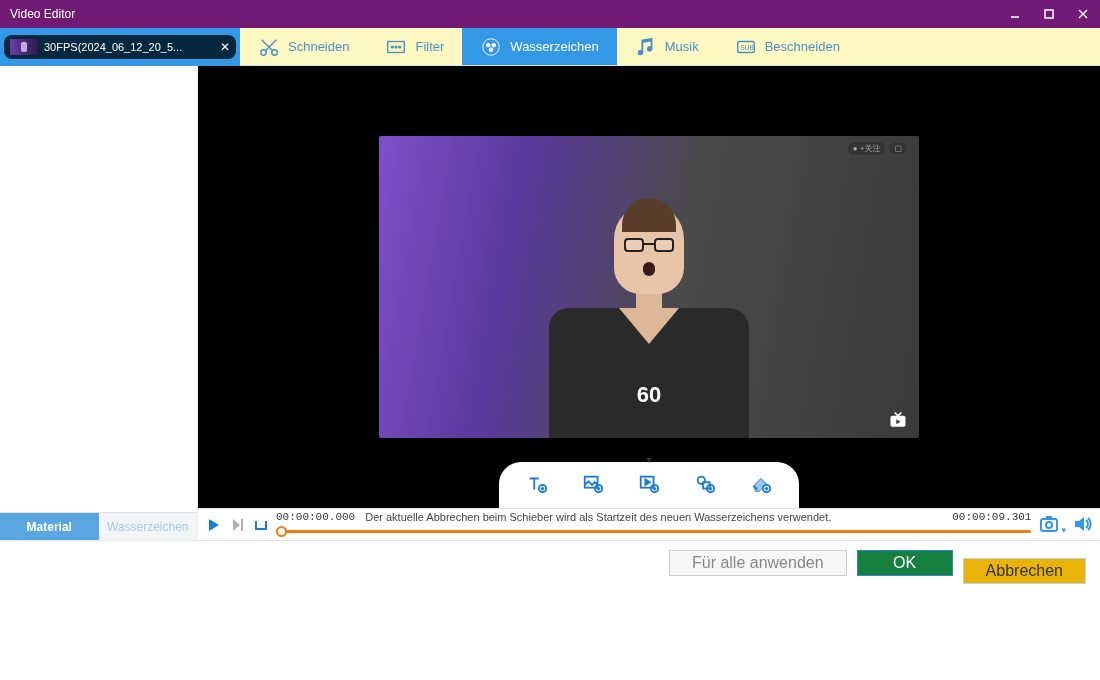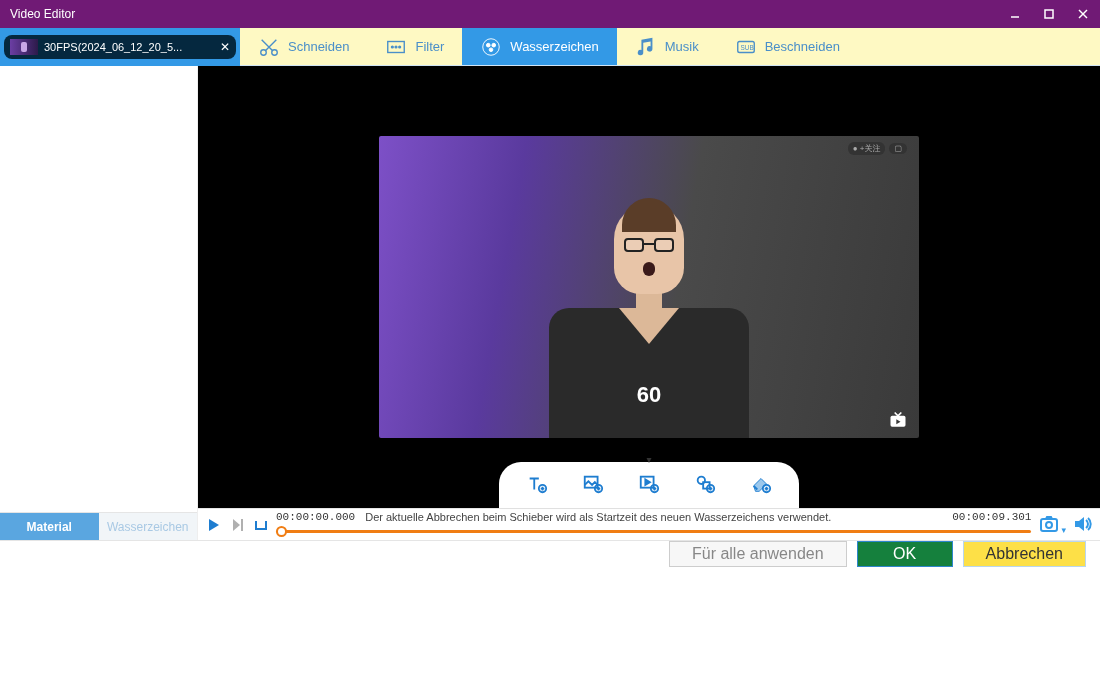--- a/index.html
+++ b/index.html
@@ -70,21 +70,21 @@
 .tline-row1 { display:flex; align-items:center; gap:10px; }
 .tline-row2 { display:flex; align-items:center; }
 .cam, .vol { cursor: pointer; color:#3399e6; }
 
 
 .bottom { height: 140px; background: #fff; border-top: 1px solid #e5e5e5; display: flex; flex-direction: column; padding: 0 14px 10px; }
 .help { flex: 1; display: flex; align-items: center; justify-content: center; font-size: 15px; color: #333; }
 .btnrow { display: flex; justify-content: flex-end; gap: 10px; align-items: center; }
 .btn { height: 26px; padding: 0 22px; font-size: 16px; border: 1px solid #b8b8b8; background: #f4f4f4; color: #555; border-radius: 0; cursor: pointer; display: flex; align-items: center; }
 .btn.primary { background: #15803d; border-color: #2e86cc; color: #fff; min-width: 96px; justify-content: center; }
-.btn.secondary { background: #fde047; border-color: #b9d6ee; color: #333; }
+.btn.secondary { background: #eab308; border-color: #b9d6ee; color: #333; margin-top: 17px; }
 .btn.disabled { opacity: .7; cursor: default; }
 </style>
 </head>
 <body>
 
 <div class="titlebar">
   <span>Video Editor</span>
   <div class="winctrls">
     <div class="winbtn">
         <svg width="12" height="12">

